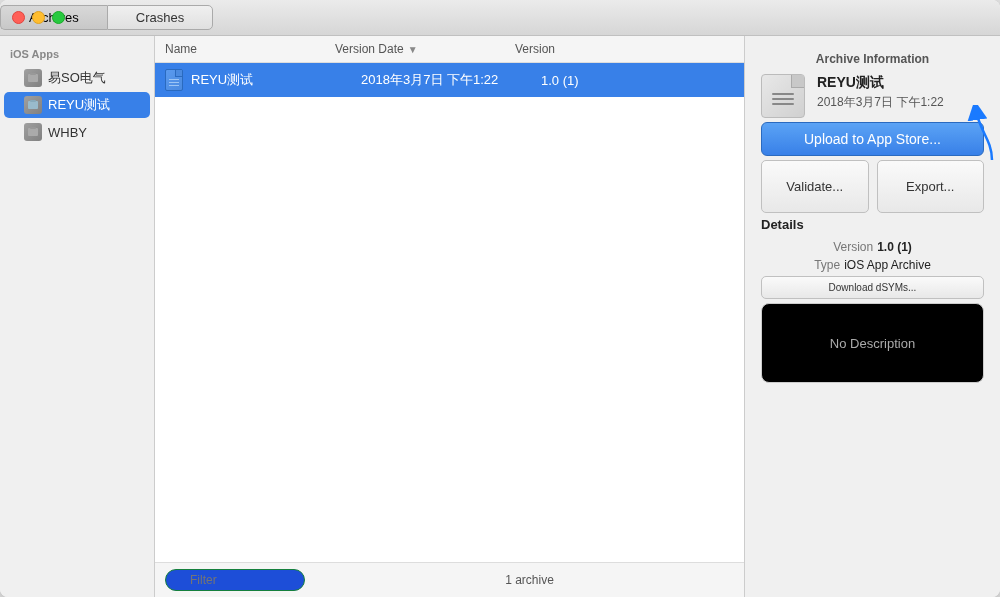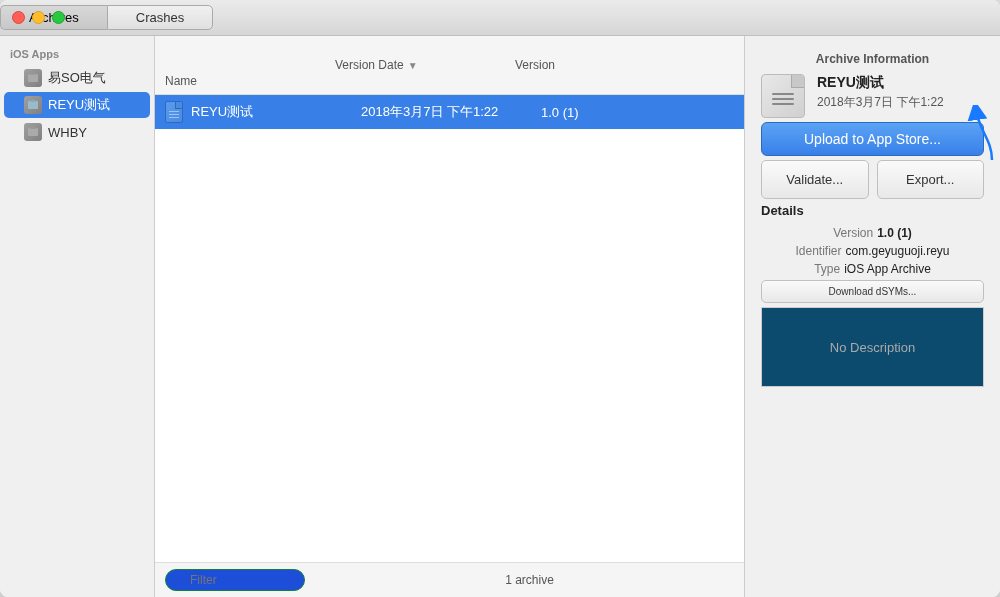--- a/index.html
+++ b/index.html
@@ -162,21 +162,21 @@
     .file-list-header {
       display: flex;
       align-items: center;
       padding: 6px 10px;
       background: #f5f5f5;
       border-bottom: 1px solid #ddd;
       font-size: 12px;
       color: #555;
     }
 
-    .header-name { width: 170px; margin-top: 32px; }
+    .header-name { width: 170px; }
     .header-date {
       width: 180px;
       display: flex;
       align-items: center;
       gap: 4px;
     }
     .sort-arrow { font-size: 10px; color: #888; }
     .header-version { flex: 1; }
 
     .file-row {
@@ -395,21 +395,21 @@
       text-align: center;
     }
 
     .action-row {
       display: flex;
       gap: 8px;
     }
 
     .action-btn {
       flex: 1;
-      padding: 11px 10px;
+      padding: 18px 10px;
       background: linear-gradient(to bottom, #fafafa, #e8e8e8);
       border: 1px solid #c0c0c0;
       border-radius: 5px;
       font-size: 13px;
       color: #333;
       cursor: pointer;
       text-align: center;
     }
 
     .details-section {
@@ -464,22 +464,22 @@
     }
 
     .description-title {
       font-size: 13px;
       font-weight: 700;
       color: #222;
     }
 
     .description-box {
       border: 1px solid #ccc;
-      border-radius: 0;
-      background: #0c4a6e;
+      border-radius: 8px;
+      background: #000000;
       min-height: 80px;
       padding: 8px;
       display: flex;
       align-items: center;
       justify-content: center;
     }
 
     .description-placeholder {
       font-size: 13px;
       color: #aaa;
@@ -624,24 +624,20 @@
           </svg>
         </div>
 
         <div class="details-section">
           <div class="details-title">Details</div>
           <div class="detail-row">
             <span class="detail-label">Version</span>
             <span class="detail-value"><strong>1.0 (1)</strong></span>
           </div>
           <div class="detail-row">
-            <span class="detail-label">Identifier</span>
-            <span class="detail-value">com.geyuguoji.reyu</span>
-          </div>
-          <div class="detail-row">
             <span class="detail-label">Type</span>
             <span class="detail-value">iOS App Archive</span>
           </div>
         </div>
 
         <button class="dsym-btn">Download dSYMs...</button>
 
         <div class="description-section">
           <div class="description-box">
             <span class="description-placeholder">No Description</span>

